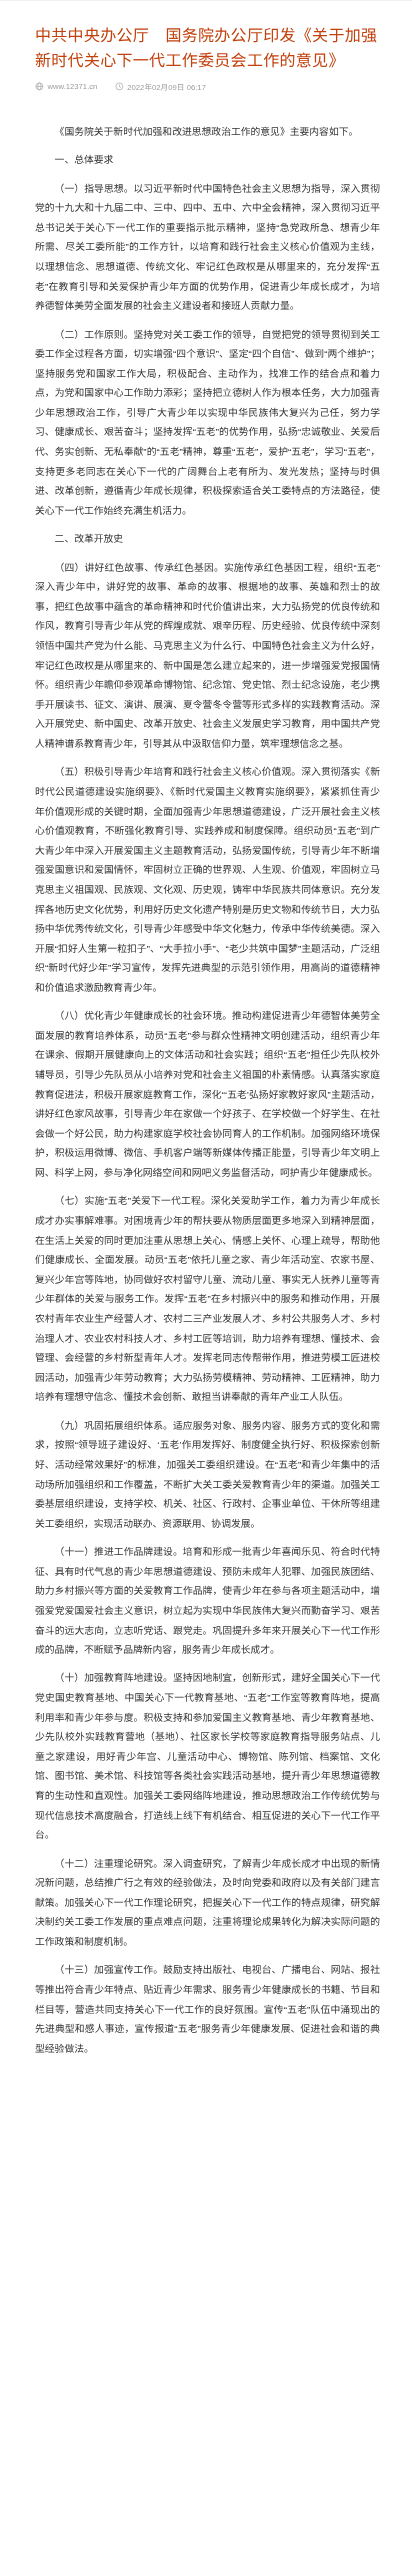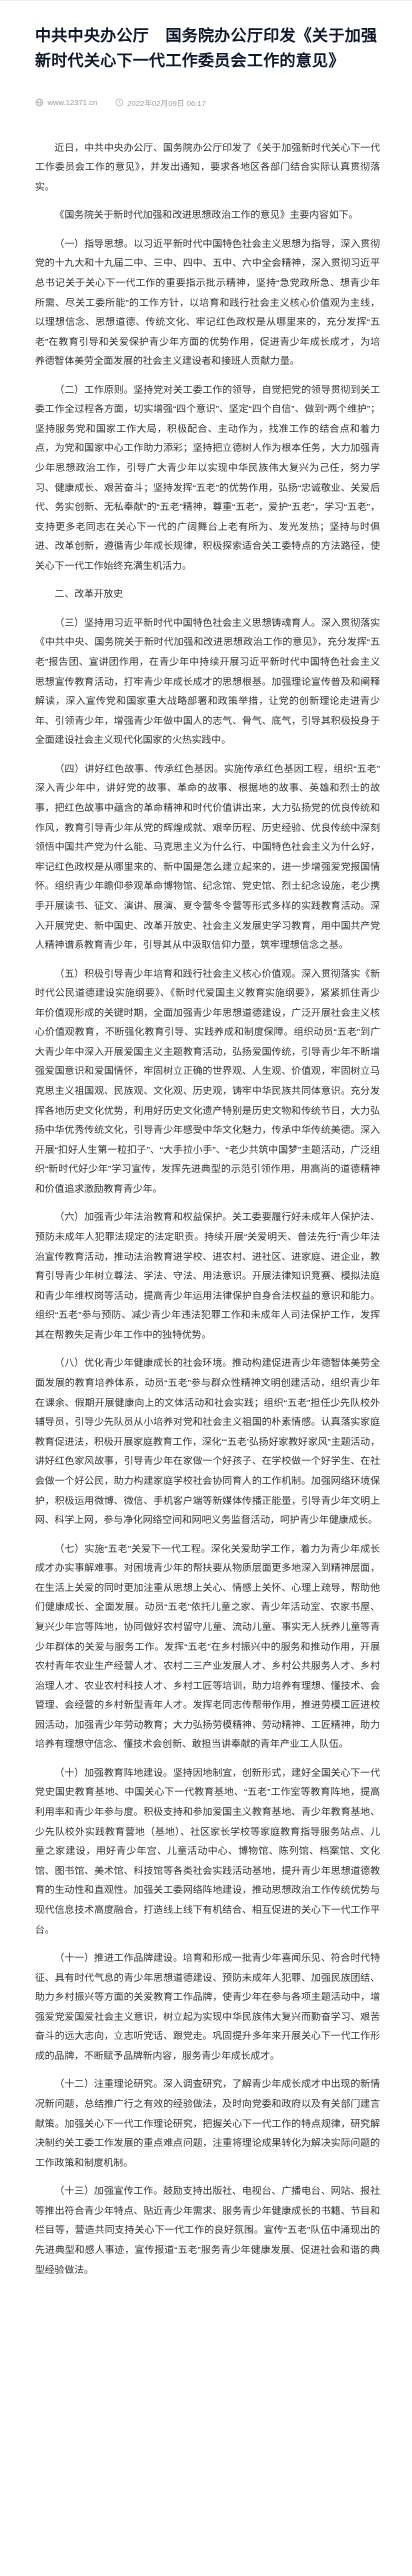--- a/index.html
+++ b/index.html
@@ -14,37 +14,36 @@
     box-sizing: border-box;
     margin: 0 auto;
     background: #ffffff;
     border-top: 1.5px solid #f0f0f0;
     padding: 21.6px 32px 41px 35px;
   }
   .title {
     margin: 0 0 8.2px 0;
     font-size: 16px;
     line-height: 25px;
-    font-weight: bold;
-    color: #0f172a;
+    font-weight: normal;
+    color: #c2410c;
     letter-spacing: 0.3px;
   }
   .meta {
     display: flex;
     align-items: center;
     gap: 17.5px;
     margin: 0 0 30px 0;
     font-size: 7.7px;
     color: #9c9c9c;
   }
   .meta-item {
     display: inline-flex;
     align-items: center;
     gap: 3.6px;
-    margin-top: 16px;
   }
   .meta-item svg {
     display: block;
     stroke: #a6a6a6;
     fill: none;
     stroke-width: 1.3;
   }
   .article-body p {
     margin: 0 0 8.8px 0;
     font-size: 9.8px;
@@ -77,31 +76,30 @@
     <span class="meta-item">
       <svg width="8.8" height="8.8" viewBox="0 0 16 16">
         <circle cx="8" cy="8" r="6.4"></circle>
         <polyline points="8,4.4 8,8.3 10.8,10.1"></polyline>
       </svg>
       <span>2022年02月09日 06:17</span>
     </span>
   </div>
 
   <div class="article-body" id="article-body">
-      <p>近日，中共中央办公厅、国务院办公厅印发了《关于加强新时代关心下一代工作委员会工作的意见》，并发出通知，要求各地区各部门结合实际认真贯彻落实。</p>
       <p>《国务院关于新时代加强和改进思想政治工作的意见》主要内容如下。</p>
+      <p class="section-heading">一、总体要求</p>
       <p>（一）指导思想。以习近平新时代中国特色社会主义思想为指导，深入贯彻党的十九大和十九届二中、三中、四中、五中、六中全会精神，深入贯彻习近平总书记关于关心下一代工作的重要指示批示精神，坚持“急党政所急、想青少年所需、尽关工委所能”的工作方针，以培育和践行社会主义核心价值观为主线，以理想信念、思想道德、传统文化、牢记红色政权是从哪里来的，充分发挥“五老”在教育引导和关爱保护青少年方面的优势作用，促进青少年成长成才，为培养德智体美劳全面发展的社会主义建设者和接班人贡献力量。</p>
       <p>（二）工作原则。坚持党对关工委工作的领导，自觉把党的领导贯彻到关工委工作全过程各方面，切实增强“四个意识”、坚定“四个自信”、做到“两个维护”；坚持服务党和国家工作大局，积极配合、主动作为，找准工作的结合点和着力点，为党和国家中心工作助力添彩；坚持把立德树人作为根本任务，大力加强青少年思想政治工作，引导广大青少年以实现中华民族伟大复兴为己任，努力学习、健康成长、艰苦奋斗；坚持发挥“五老”的优势作用，弘扬“忠诚敬业、关爱后代、务实创新、无私奉献”的“五老”精神，尊重“五老”，爱护“五老”，学习“五老”，支持更多老同志在关心下一代的广阔舞台上老有所为、发光发热；坚持与时俱进、改革创新，遵循青少年成长规律，积极探索适合关工委特点的方法路径，使关心下一代工作始终充满生机活力。</p>
       <p class="section-heading">二、改革开放史</p>
-      <p>（三）坚持用习近平新时代中国特色社会主义思想铸魂育人。深入贯彻落实《中共中央、国务院关于新时代加强和改进思想政治工作的意见》，充分发挥“五老”报告团、宣讲团作用，在青少年中持续开展习近平新时代中国特色社会主义思想宣传教育活动，打牢青少年成长成才的思想根基。加强理论宣传普及和阐释解读，深入宣传党和国家重大战略部署和政策举措，让党的创新理论走进青少年、引领青少年，增强青少年做中国人的志气、骨气、底气，引导其积极投身于全面建设社会主义现代化国家的火热实践中。</p>
       <p>（四）讲好红色故事、传承红色基因。实施传承红色基因工程，组织“五老”深入青少年中，讲好党的故事、革命的故事、根据地的故事、英雄和烈士的故事，把红色故事中蕴含的革命精神和时代价值讲出来，大力弘扬党的优良传统和作风，教育引导青少年从党的辉煌成就、艰辛历程、历史经验、优良传统中深刻领悟中国共产党为什么能、马克思主义为什么行、中国特色社会主义为什么好，牢记红色政权是从哪里来的、新中国是怎么建立起来的，进一步增强爱党报国情怀。组织青少年瞻仰参观革命博物馆、纪念馆、党史馆、烈士纪念设施，老少携手开展读书、征文、演讲、展演、夏令营冬令营等形式多样的实践教育活动。深入开展党史、新中国史、改革开放史、社会主义发展史学习教育，用中国共产党人精神谱系教育青少年，引导其从中汲取信仰力量，筑牢理想信念之基。</p>
       <p>（五）积极引导青少年培育和践行社会主义核心价值观。深入贯彻落实《新时代公民道德建设实施纲要》、《新时代爱国主义教育实施纲要》，紧紧抓住青少年价值观形成的关键时期，全面加强青少年思想道德建设，广泛开展社会主义核心价值观教育，不断强化教育引导、实践养成和制度保障。组织动员“五老”到广大青少年中深入开展爱国主义主题教育活动，弘扬爱国传统，引导青少年不断增强爱国意识和爱国情怀，牢固树立正确的世界观、人生观、价值观，牢固树立马克思主义祖国观、民族观、文化观、历史观，铸牢中华民族共同体意识。充分发挥各地历史文化优势，利用好历史文化遗产特别是历史文物和传统节日，大力弘扬中华优秀传统文化，引导青少年感受中华文化魅力，传承中华传统美德。深入开展“扣好人生第一粒扣子”、“大手拉小手”、“老少共筑中国梦”主题活动，广泛组织“新时代好少年”学习宣传，发挥先进典型的示范引领作用，用高尚的道德精神和价值追求激励教育青少年。</p>
-      <p>（六）加强青少年法治教育和权益保护。关工委要履行好未成年人保护法、预防未成年人犯罪法规定的法定职责。持续开展“关爱明天、普法先行”青少年法治宣传教育活动，推动法治教育进学校、进农村、进社区、进家庭、进企业，教育引导青少年树立尊法、学法、守法、用法意识。开展法律知识竞赛、模拟法庭和青少年维权岗等活动，提高青少年运用法律保护自身合法权益的意识和能力。组织“五老”参与预防、减少青少年违法犯罪工作和未成年人司法保护工作，发挥其在帮教失足青少年工作中的独特优势。</p>
       <p>（八）优化青少年健康成长的社会环境。推动构建促进青少年德智体美劳全面发展的教育培养体系，动员“五老”参与群众性精神文明创建活动，组织青少年在课余、假期开展健康向上的文体活动和社会实践；组织“五老”担任少先队校外辅导员，引导少先队员从小培养对党和社会主义祖国的朴素情感。认真落实家庭教育促进法，积极开展家庭教育工作，深化“‘五老’弘扬好家教好家风”主题活动，讲好红色家风故事，引导青少年在家做一个好孩子、在学校做一个好学生、在社会做一个好公民，助力构建家庭学校社会协同育人的工作机制。加强网络环境保护，积极运用微博、微信、手机客户端等新媒体传播正能量，引导青少年文明上网、科学上网，参与净化网络空间和网吧义务监督活动，呵护青少年健康成长。</p>
       <p>（七）实施“五老”关爱下一代工程。深化关爱助学工作，着力为青少年成长成才办实事解难事。对困境青少年的帮扶要从物质层面更多地深入到精神层面，在生活上关爱的同时更加注重从思想上关心、情感上关怀、心理上疏导，帮助他们健康成长、全面发展。动员“五老”依托儿童之家、青少年活动室、农家书屋、复兴少年宫等阵地，协同做好农村留守儿童、流动儿童、事实无人抚养儿童等青少年群体的关爱与服务工作。发挥“五老”在乡村振兴中的服务和推动作用，开展农村青年农业生产经营人才、农村二三产业发展人才、乡村公共服务人才、乡村治理人才、农业农村科技人才、乡村工匠等培训，助力培养有理想、懂技术、会管理、会经营的乡村新型青年人才。发挥老同志传帮带作用，推进劳模工匠进校园活动，加强青少年劳动教育；大力弘扬劳模精神、劳动精神、工匠精神，助力培养有理想守信念、懂技术会创新、敢担当讲奉献的青年产业工人队伍。</p>
+      <p>（九）巩固拓展组织体系。适应服务对象、服务内容、服务方式的变化和需求，按照“领导班子建设好、‘五老’作用发挥好、制度健全执行好、积极探索创新好、活动经常效果好”的标准，加强关工委组织建设。在“五老”和青少年集中的活动场所加强组织和工作覆盖，不断扩大关工委关爱教育青少年的渠道。加强关工委基层组织建设，支持学校、机关、社区、行政村、企事业单位、干休所等组建关工委组织，实现活动联办、资源联用、协调发展。</p>
+      <p>（十一）推进工作品牌建设。培育和形成一批青少年喜闻乐见、符合时代特征、具有时代气息的青少年思想道德建设、预防未成年人犯罪、加强民族团结、助力乡村振兴等方面的关爱教育工作品牌，使青少年在参与各项主题活动中，增强爱党爱国爱社会主义意识，树立起为实现中华民族伟大复兴而勤奋学习、艰苦奋斗的远大志向，立志听党话、跟党走。巩固提升多年来开展关心下一代工作形成的品牌，不断赋予品牌新内容，服务青少年成长成才。</p>
       <p>（十）加强教育阵地建设。坚持因地制宜，创新形式，建好全国关心下一代党史国史教育基地、中国关心下一代教育基地、“五老”工作室等教育阵地，提高利用率和青少年参与度。积极支持和参加爱国主义教育基地、青少年教育基地、少先队校外实践教育营地（基地）、社区家长学校等家庭教育指导服务站点、儿童之家建设，用好青少年宫、儿童活动中心、博物馆、陈列馆、档案馆、文化馆、图书馆、美术馆、科技馆等各类社会实践活动基地，提升青少年思想道德教育的生动性和直观性。加强关工委网络阵地建设，推动思想政治工作传统优势与现代信息技术高度融合，打造线上线下有机结合、相互促进的关心下一代工作平台。</p>
-      <p>（十一）推进工作品牌建设。培育和形成一批青少年喜闻乐见、符合时代特征、具有时代气息的青少年思想道德建设、预防未成年人犯罪、加强民族团结、助力乡村振兴等方面的关爱教育工作品牌，使青少年在参与各项主题活动中，增强爱党爱国爱社会主义意识，树立起为实现中华民族伟大复兴而勤奋学习、艰苦奋斗的远大志向，立志听党话、跟党走。巩固提升多年来开展关心下一代工作形成的品牌，不断赋予品牌新内容，服务青少年成长成才。</p>
       <p>（十二）注重理论研究。深入调查研究，了解青少年成长成才中出现的新情况新问题，总结推广行之有效的经验做法，及时向党委和政府以及有关部门建言献策。加强关心下一代工作理论研究，把握关心下一代工作的特点规律，研究解决制约关工委工作发展的重点难点问题，注重将理论成果转化为解决实际问题的工作政策和制度机制。</p>
       <p>（十三）加强宣传工作。鼓励支持出版社、电视台、广播电台、网站、报社等推出符合青少年特点、贴近青少年需求、服务青少年健康成长的书籍、节目和栏目等，营造共同支持关心下一代工作的良好氛围。宣传“五老”队伍中涌现出的先进典型和感人事迹，宣传报道“五老”服务青少年健康发展、促进社会和谐的典型经验做法。</p>
     </div>
 
 </div>
 
 
 </body></html>

